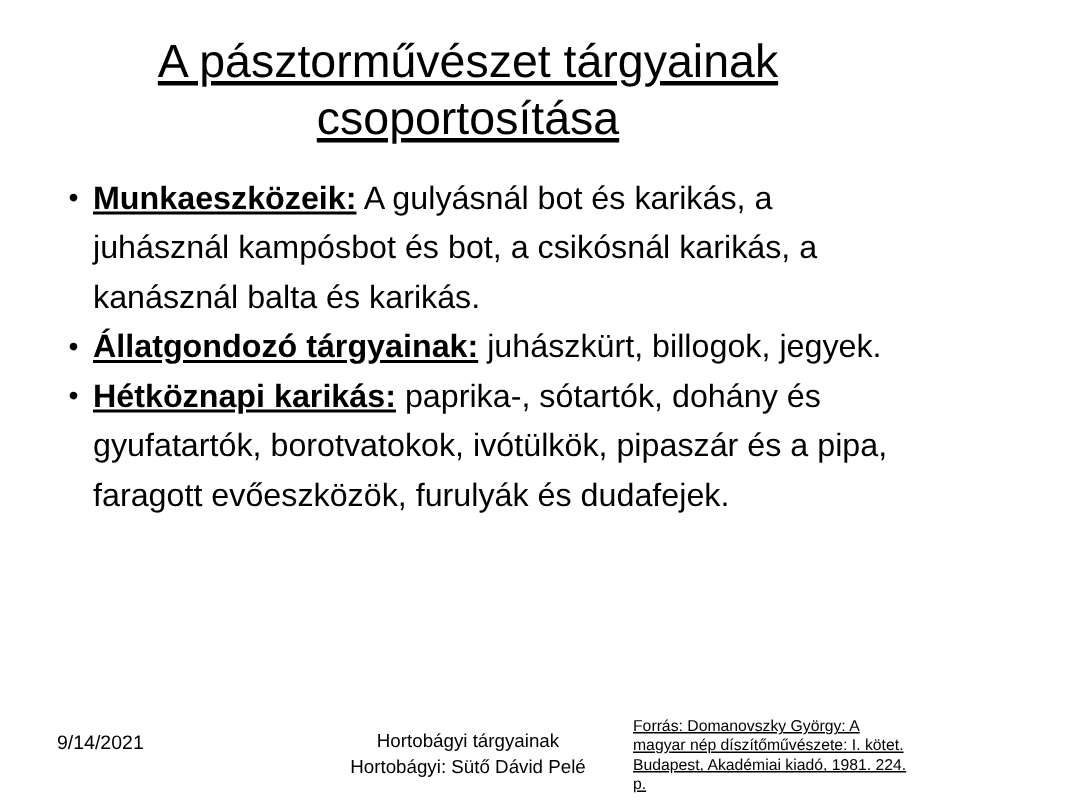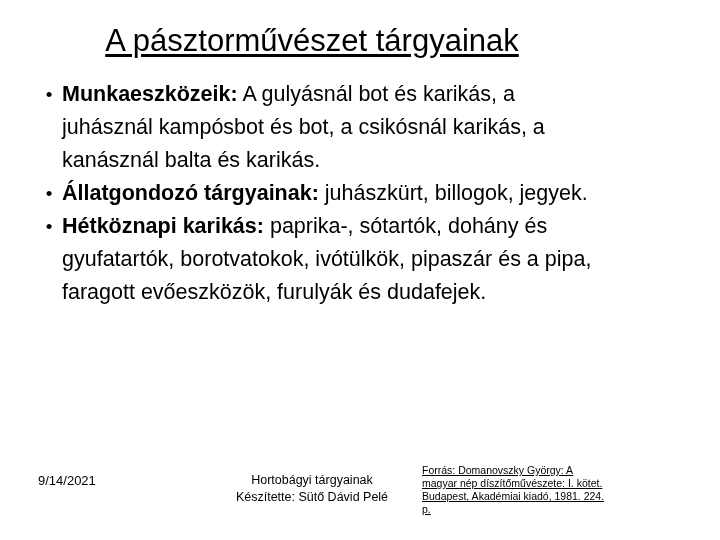--- a/index.html
+++ b/index.html
@@ -49,26 +49,27 @@
     width: 26px;
     text-align: center;
     font-size: 19px;
     line-height: 33px;
   }
   .bullet-text {
     flex: 1 1 auto;
   }
   .lead {
     font-weight: bold;
+    text-decoration: underline;
   }
   .footer {
     position: absolute;
     left: 0;
     right: 0;
-    bottom: 14px;
+    bottom: 0;
     height: 62px;
   }
   .footer-date {
     position: absolute;
     left: 38px;
     top: 8px;
     font-size: 13px;
     line-height: 17px;
   }
   .footer-center {
@@ -91,20 +92,21 @@
     text-decoration: underline;
   }
 </style>
 </head>
 <body>
 
 <div class="slide">
 
   <div class="title-block">
     <div class="title-line">A pásztorművészet tárgyainak</div>
+    <div class="title-line">csoportosítása</div>
   </div>
 
   <div class="body-block">
 
     <div class="bullet-item">
       <span class="bullet-mark">•</span>
       <span class="bullet-text"><span class="lead">Munkaeszközeik:</span><span> A gulyásnál bot és karikás, a juhásznál kampósbot és bot, a csikósnál karikás, a kanásznál balta és karikás.</span></span>
     </div>
 
     <div class="bullet-item">
@@ -116,18 +118,18 @@
       <span class="bullet-mark">•</span>
       <span class="bullet-text"><span class="lead">Hétköznapi karikás:</span><span> paprika-, sótartók, dohány és gyufatartók, borotvatokok, ivótülkök, pipaszár és a pipa, faragott evőeszközök, furulyák és dudafejek.</span></span>
     </div>
 
   </div>
 
   <div class="footer">
     <div class="footer-date">9/14/2021</div>
     <div class="footer-center">
       <div>Hortobágyi tárgyainak</div>
-      <div>Készítette: Sütő Dávid Pelé</div>
+      <div>Hortobágyi: Sütő Dávid Pelé</div>
     </div>
     <div class="footer-source">Forrás: Domanovszky György: A magyar nép díszítőművészete: I. kötet. Budapest, Akadémiai kiadó, 1981. 224. p.</div>
   </div>
 
 </div>
 
 </body></html>

